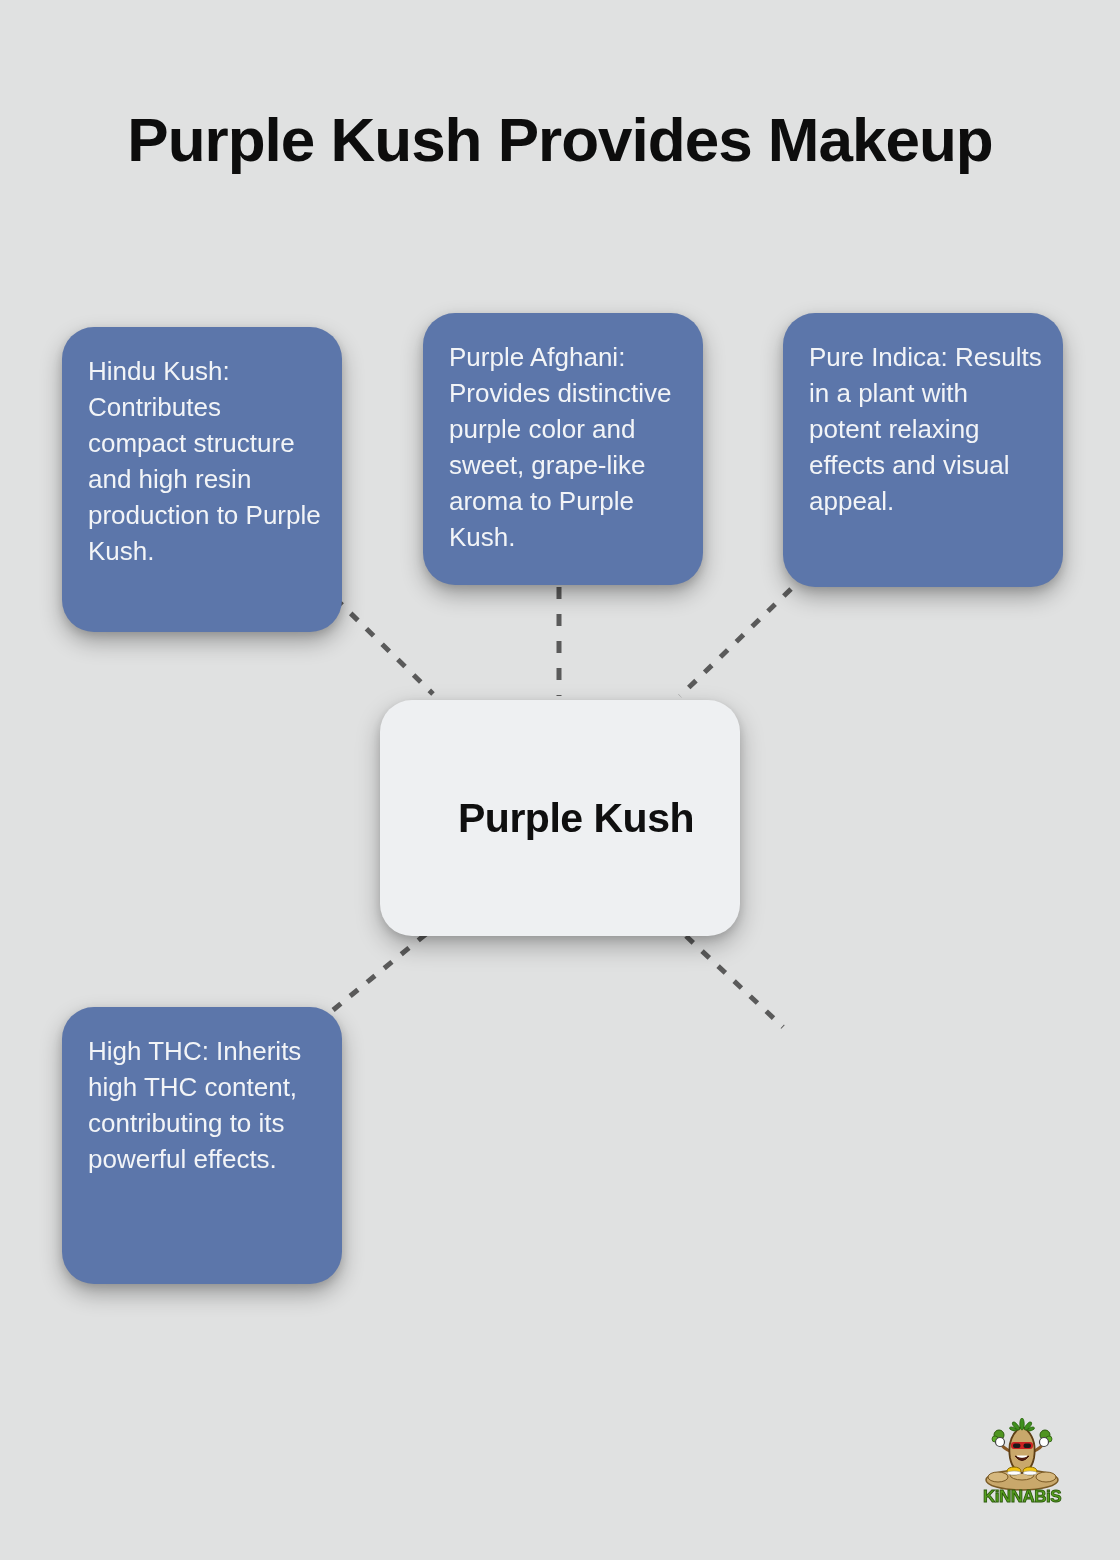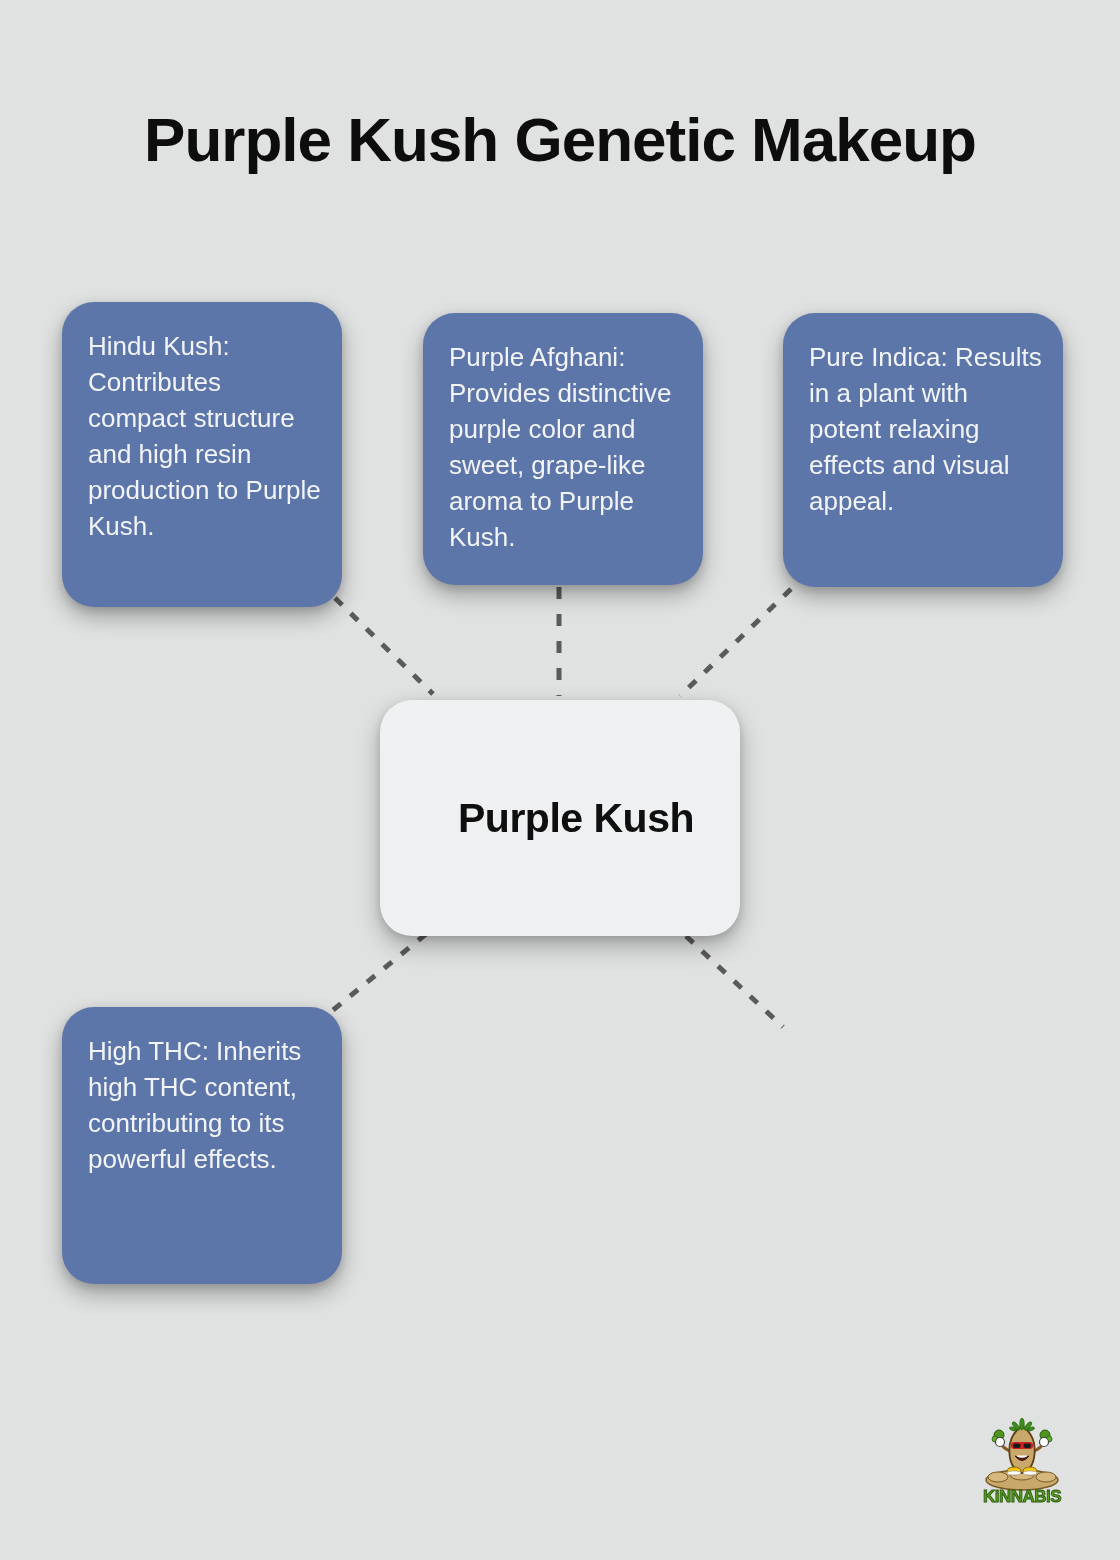--- a/index.html
+++ b/index.html
@@ -29,21 +29,21 @@
   .node{
     position:absolute;
     width:280px;
     background:var(--accent);
     border-radius:32px;
     color:var(--node_text);
     font-size:26px;line-height:36px;
     padding:26px 20px 26px 26px;
     box-shadow:0 10px 22px rgba(0,0,0,0.30), 0 3px 8px rgba(0,0,0,0.12);
   }
-  .node-top-left{left:62px;top:302px;height:305px;}
+  .node-top-left{left:62px;top:327px;height:305px;}
   .node-top-center{left:423px;top:313px;height:272px;}
   .node-top-right{left:783px;top:313px;height:274px;}
   .node-bottom-left{left:62px;top:1007px;height:277px;}
   .node-bottom-right{left:780px;top:1008px;height:310px;}
   .center-node{
     position:absolute;left:380px;top:700px;width:360px;height:236px;
     background:var(--center_bg);
     border-radius:32px;
     display:flex;align-items:center;justify-content:center;
     box-shadow:0 10px 24px rgba(0,0,0,0.28), 0 3px 8px rgba(0,0,0,0.12);
@@ -52,21 +52,21 @@
   .center-label{
     font-size:41px;font-weight:700;color:var(--center_text);letter-spacing:-0.5px;
   }
   .logo{position:absolute;left:976px;top:1418px;width:92px;height:92px;}
 </style>
 </head>
 <body>
 
 <div class="canvas">
 
-  <h1 class="title">Purple Kush Genetic Makeup</h1>
+  <h1 class="title">Purple Kush Provides Makeup</h1>
 
   <svg class="connectors" viewBox="0 0 1120 1560" xmlns="http://www.w3.org/2000/svg">
     <line x1="335" y1="598" x2="433" y2="694" stroke="#5a5a5a" stroke-width="5" stroke-dasharray="10 12"></line>
     <line x1="559" y1="587" x2="559" y2="696" stroke="#5a5a5a" stroke-width="5" stroke-dasharray="12 15"></line>
     <line x1="791" y1="589" x2="680" y2="696" stroke="#5a5a5a" stroke-width="5" stroke-dasharray="10 12"></line>
     <line x1="426" y1="934" x2="327" y2="1015" stroke="#5a5a5a" stroke-width="5" stroke-dasharray="10 12"></line>
     <line x1="686" y1="936" x2="783" y2="1027" stroke="#5a5a5a" stroke-width="5" stroke-dasharray="10 12"></line>
   </svg>
 
   <div class="node node-top-left">

